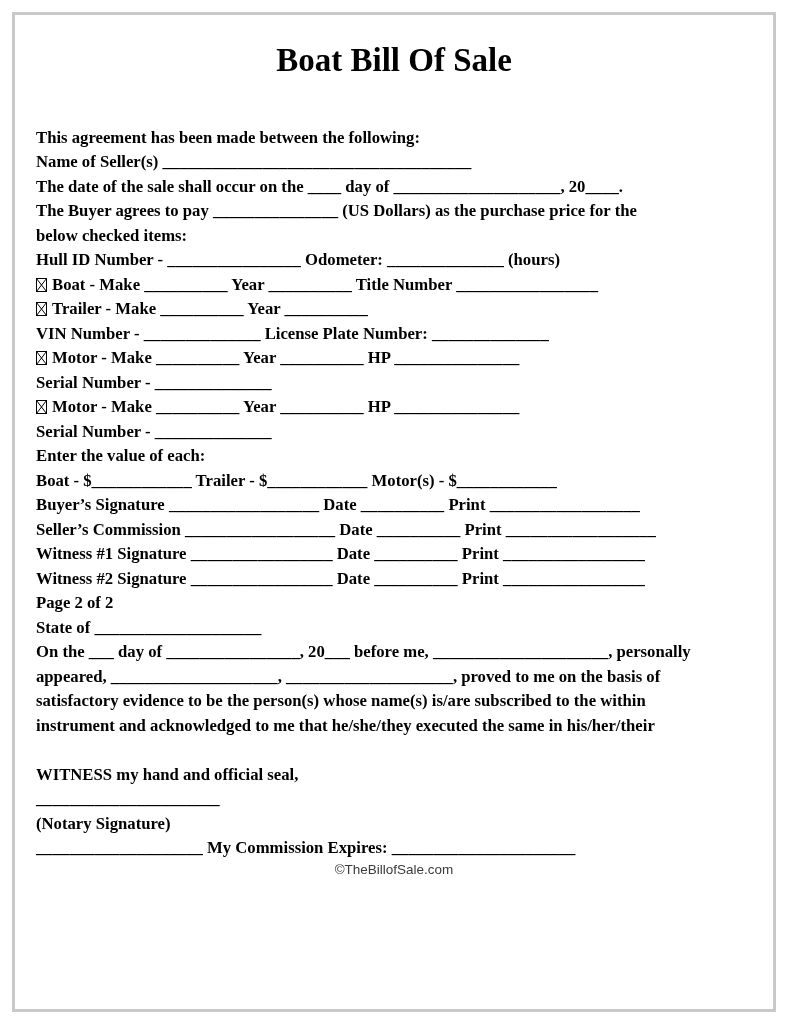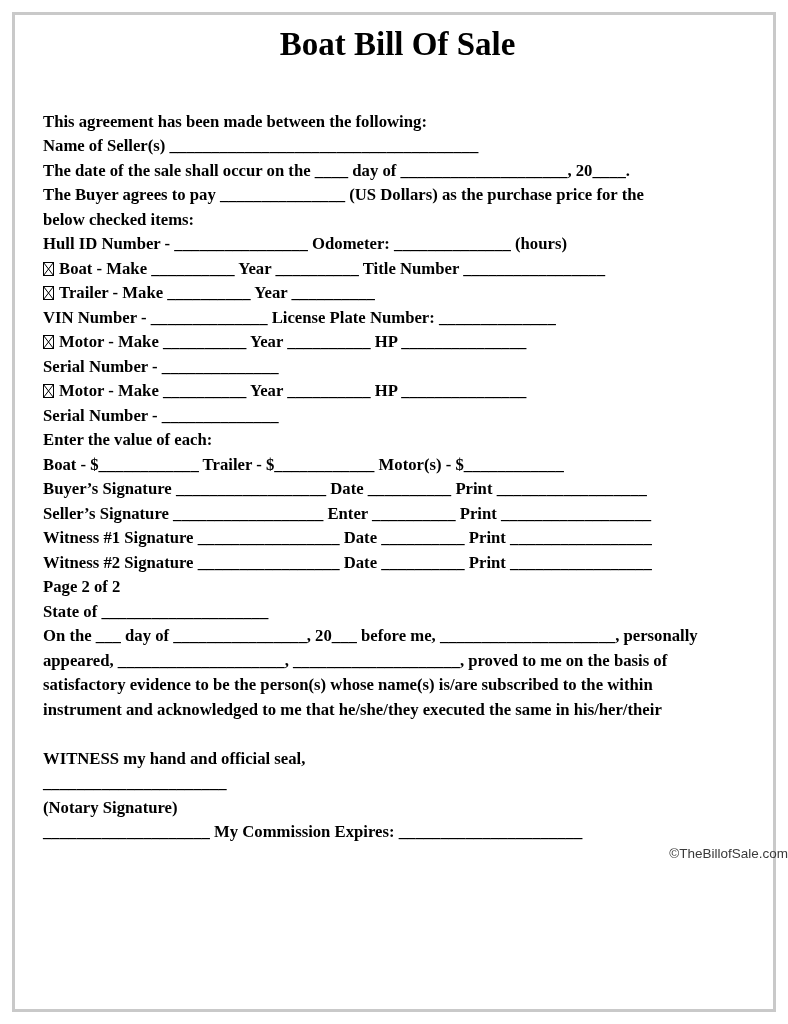--- a/index.html
+++ b/index.html
@@ -10,21 +10,21 @@
     font-family: "Liberation Serif", "DejaVu Serif", serif;
     color: #000000;
     overflow: hidden;
   }
   .border-frame {
     position: absolute;
     top: 12px; left: 12px; right: 12px; bottom: 12px;
     border: 3px solid #c9c9c9;
     pointer-events: none;
   }
-  .doc { position: absolute; top: 0; left: 0; right: 0; margin-left: 7px; }
+  .doc { position: absolute; top: 16px; left: 0; right: 0; }
   .title {
     text-align: center;
     font-size: 33px;
     font-weight: bold;
     margin: 25px 0 0 0;
     line-height: 1.2;
   }
   .lines {
     margin: 45px 20px 0 36px;
   }
@@ -35,21 +35,21 @@
     min-height: 24.5px;
     white-space: nowrap;
     font-weight: bold;
   }
   .cbx {
     display: inline-block;
     margin-right: 5px;
   }
   .cbx svg { display: inline-block; vertical-align: -2px; }
   .footer {
-    text-align: right;
+    text-align: center;
     font-family: "Liberation Sans", "DejaVu Sans", sans-serif;
     font-size: 13.5px;
     color: #3a3a3a;
     margin-top: 1px;
   }
 </style>
 </head>
 <body>
 
 <div class="border-frame"></div>
@@ -92,21 +92,21 @@
     <p class="line"><span class="cbx"><svg width="11" height="14" viewBox="0 0 11 14" aria-hidden="true">
             <rect x="0.5" y="0.5" width="10" height="13" fill="none" stroke="black" stroke-width="1"></rect>
             <line x1="0.5" y1="0.5" x2="10.5" y2="13.5" stroke="black" stroke-width="1"></line>
             <line x1="10.5" y1="0.5" x2="0.5" y2="13.5" stroke="black" stroke-width="1"></line>
           </svg></span><span>Motor - Make __________ Year __________ HP _______________</span></p>
 
     <p class="line">Serial Number - ______________</p>
     <p class="line">Enter the value of each:</p>
     <p class="line">Boat - $____________ Trailer - $____________ Motor(s) - $____________</p>
     <p class="line">Buyer’s Signature __________________ Date __________ Print __________________</p>
-    <p class="line">Seller’s Signature __________________ Enter __________ Print __________________</p>
+    <p class="line">Seller’s Commission __________________ Date __________ Print __________________</p>
     <p class="line">Witness #1 Signature _________________ Date __________ Print _________________</p>
     <p class="line">Witness #2 Signature _________________ Date __________ Print _________________</p>
     <p class="line">Page 2 of 2</p>
     <p class="line">State of ____________________</p>
     <p class="line">On the ___ day of ________________, 20___ before me, _____________________, personally</p>
     <p class="line">appeared, ____________________, ____________________, proved to me on the basis of</p>
     <p class="line">satisfactory evidence to be the person(s) whose name(s) is/are subscribed to the within</p>
     <p class="line">instrument and acknowledged to me that he/she/they executed the same in his/her/their</p>
     <p class="line"></p>
     <p class="line">WITNESS my hand and official seal,</p>

